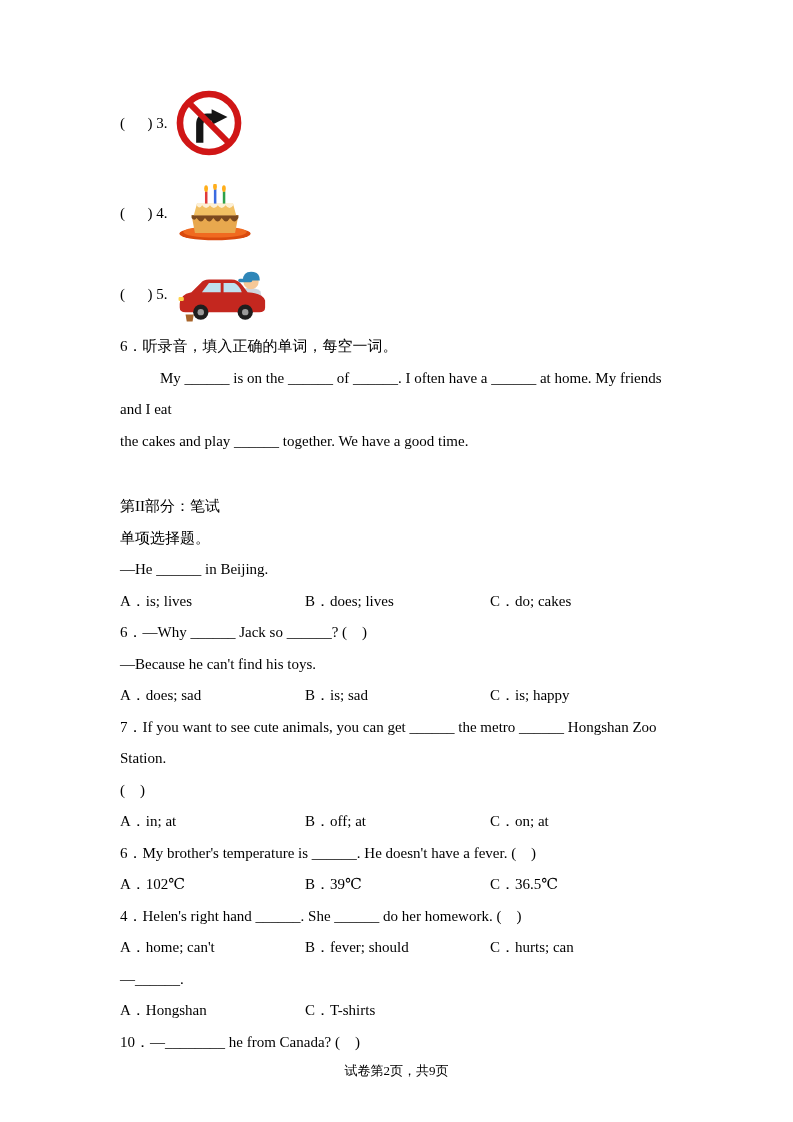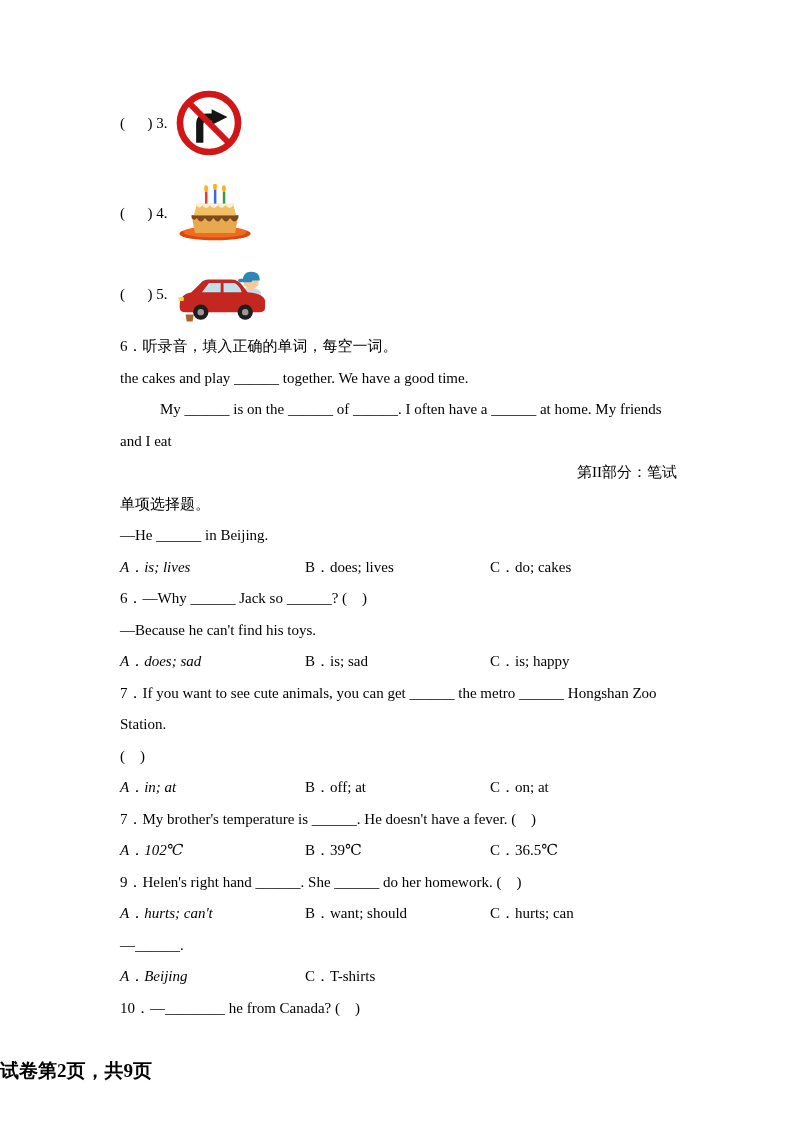--- a/index.html
+++ b/index.html
@@ -19,35 +19,34 @@
   .listen-row.r3 { margin-bottom: 28px; }
   .listen-row.r4 { margin-bottom: 22px; }
   .listen-row.r5 { margin-bottom: 6px; }
   .listen-label { white-space: pre-wrap; line-height: 20px; }
   .line {
     margin: 0;
     line-height: 31.5px;
     white-space: pre-wrap;
   }
   .indent { text-indent: 40px; }
-  .center { text-align: right; }
+  .center { text-align: left; margin-top: 34px; }
   .options { display: flex; }
   .opt { white-space: pre-wrap; line-height: 31.5px; }
-  .opt-a { width: 185px; font-style: italic; }
+  .opt-a { width: 185px; }
   .opt-b { width: 185px; }
   .opt-c { flex: 1; }
   .footer {
     position: absolute;
     left: 0;
     bottom: 42px;
     width: 100%;
-    text-align: left;
-    font-size: 19px;
+    text-align: center;
+    font-size: 13px;
     line-height: 18px;
-    font-weight: bold;
   }
   svg { display: block; }
 </style>
 </head>
 <body>
 
 <div class="page">
 
   <div class="listen-row r3">
     <span class="listen-label">(      ) 3.</span>
@@ -99,22 +98,22 @@
         <rect x="4" y="58" width="9" height="7" rx="2" fill="#ffd24a"></rect>
         <circle cx="42" cy="84" r="13" fill="#1e1e1e"></circle>
         <circle cx="42" cy="84" r="5.5" fill="#9a9a9a"></circle>
         <circle cx="118" cy="84" r="13" fill="#1e1e1e"></circle>
         <circle cx="118" cy="84" r="5.5" fill="#9a9a9a"></circle>
       </svg>
     </span>
   </div>
 
   <p class="line">6．听录音，填入正确的单词，每空一词。</p>
+  <p class="line indent">My ______ is on the ______ of ______. I often have a ______ at home. My friends and I eat</p>
   <p class="line">the cakes and play ______ together. We have a good time.</p>
-  <p class="line indent">My ______ is on the ______ of ______. I often have a ______ at home. My friends and I eat</p>
 
   <p class="line center">第II部分：笔试</p>
   <p class="line">单项选择题。</p>
 
   <div>
     <p class="line">—He ______ in Beijing.</p>
     <div class="options">
       <span class="opt opt-a">A．is; lives</span>
       <span class="opt opt-b">B．does; lives</span>
       <span class="opt opt-c">C．do; cakes</span>
@@ -135,41 +134,41 @@
     <p class="line">7．If you want to see cute animals, you can get ______ the metro ______ Hongshan Zoo Station.</p>
     <p class="line">(    )</p>
     <div class="options">
       <span class="opt opt-a">A．in; at</span>
       <span class="opt opt-b">B．off; at</span>
       <span class="opt opt-c">C．on; at</span>
     </div>
   </div>
 
   <div>
-    <p class="line">7．My brother's temperature is ______. He doesn't have a fever. (    )</p>
+    <p class="line">6．My brother's temperature is ______. He doesn't have a fever. (    )</p>
     <div class="options">
       <span class="opt opt-a">A．102℃</span>
       <span class="opt opt-b">B．39℃</span>
       <span class="opt opt-c">C．36.5℃</span>
     </div>
   </div>
 
   <div>
-    <p class="line">9．Helen's right hand ______. She ______ do her homework. (    )</p>
+    <p class="line">4．Helen's right hand ______. She ______ do her homework. (    )</p>
     <div class="options">
-      <span class="opt opt-a">A．hurts; can't</span>
-      <span class="opt opt-b">B．want; should</span>
+      <span class="opt opt-a">A．home; can't</span>
+      <span class="opt opt-b">B．fever; should</span>
       <span class="opt opt-c">C．hurts; can</span>
     </div>
   </div>
 
   <div>
     <p class="line">—______.</p>
     <div class="options">
-      <span class="opt opt-a">A．Beijing</span>
+      <span class="opt opt-a">A．Hongshan</span>
       <span class="opt opt-c">C．T-shirts</span>
     </div>
   </div>
 
   <div>
     <p class="line">10．—________ he from Canada? (    )</p>
   </div>
 
   <div class="footer">试卷第2页，共9页</div>
 

